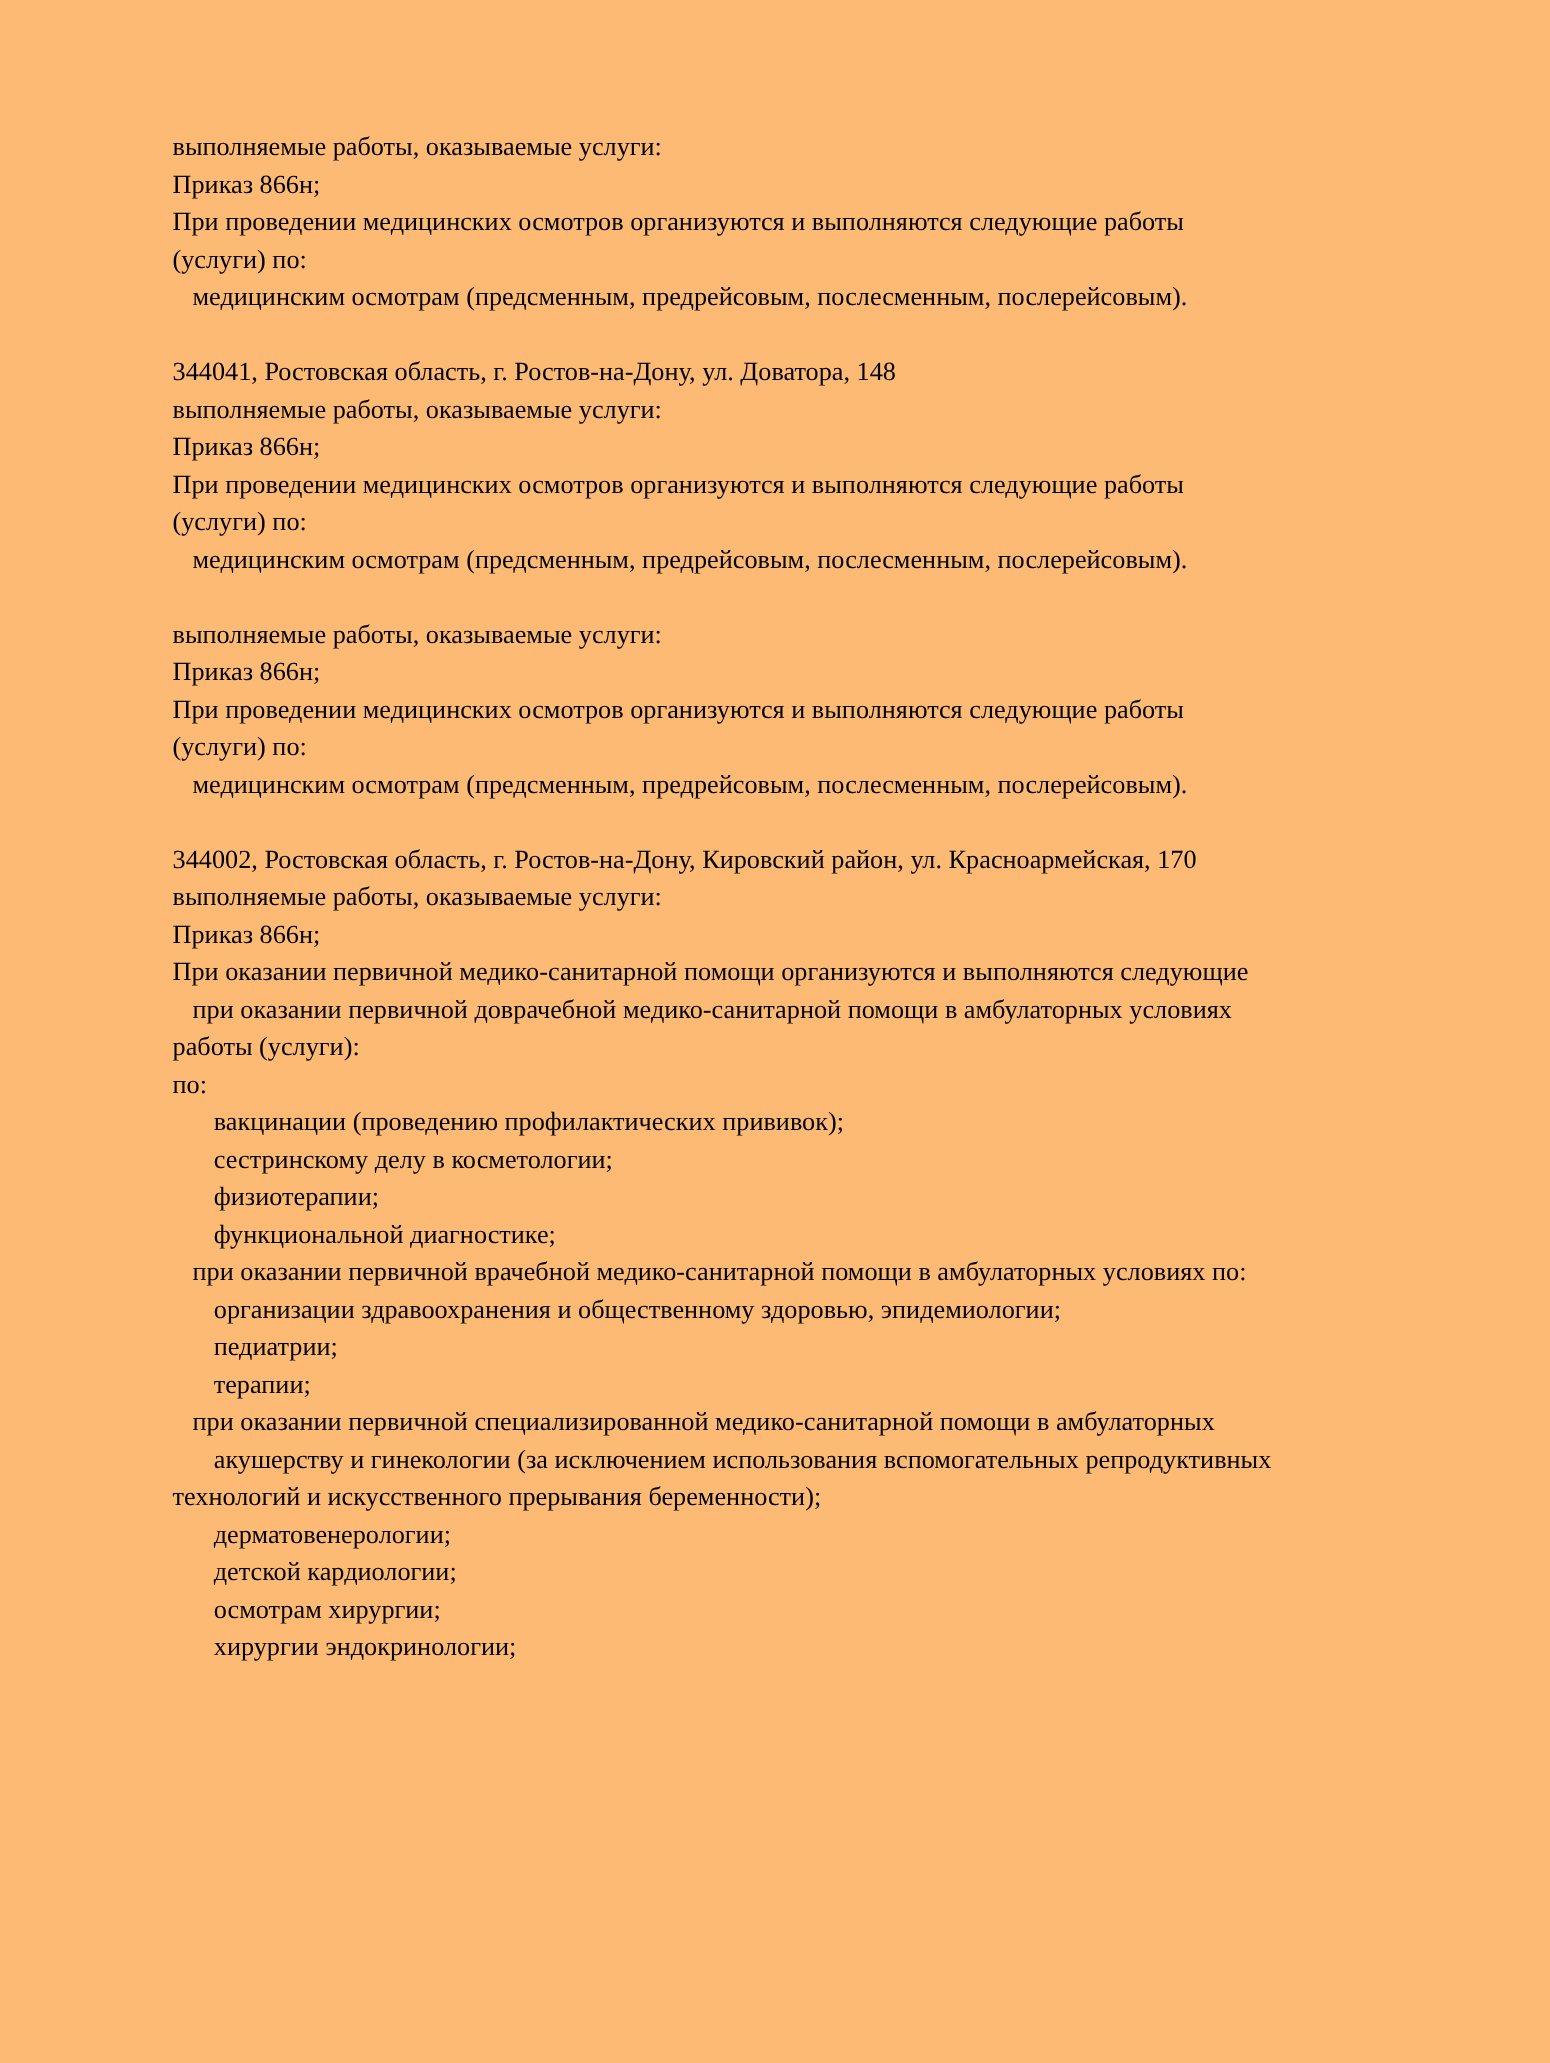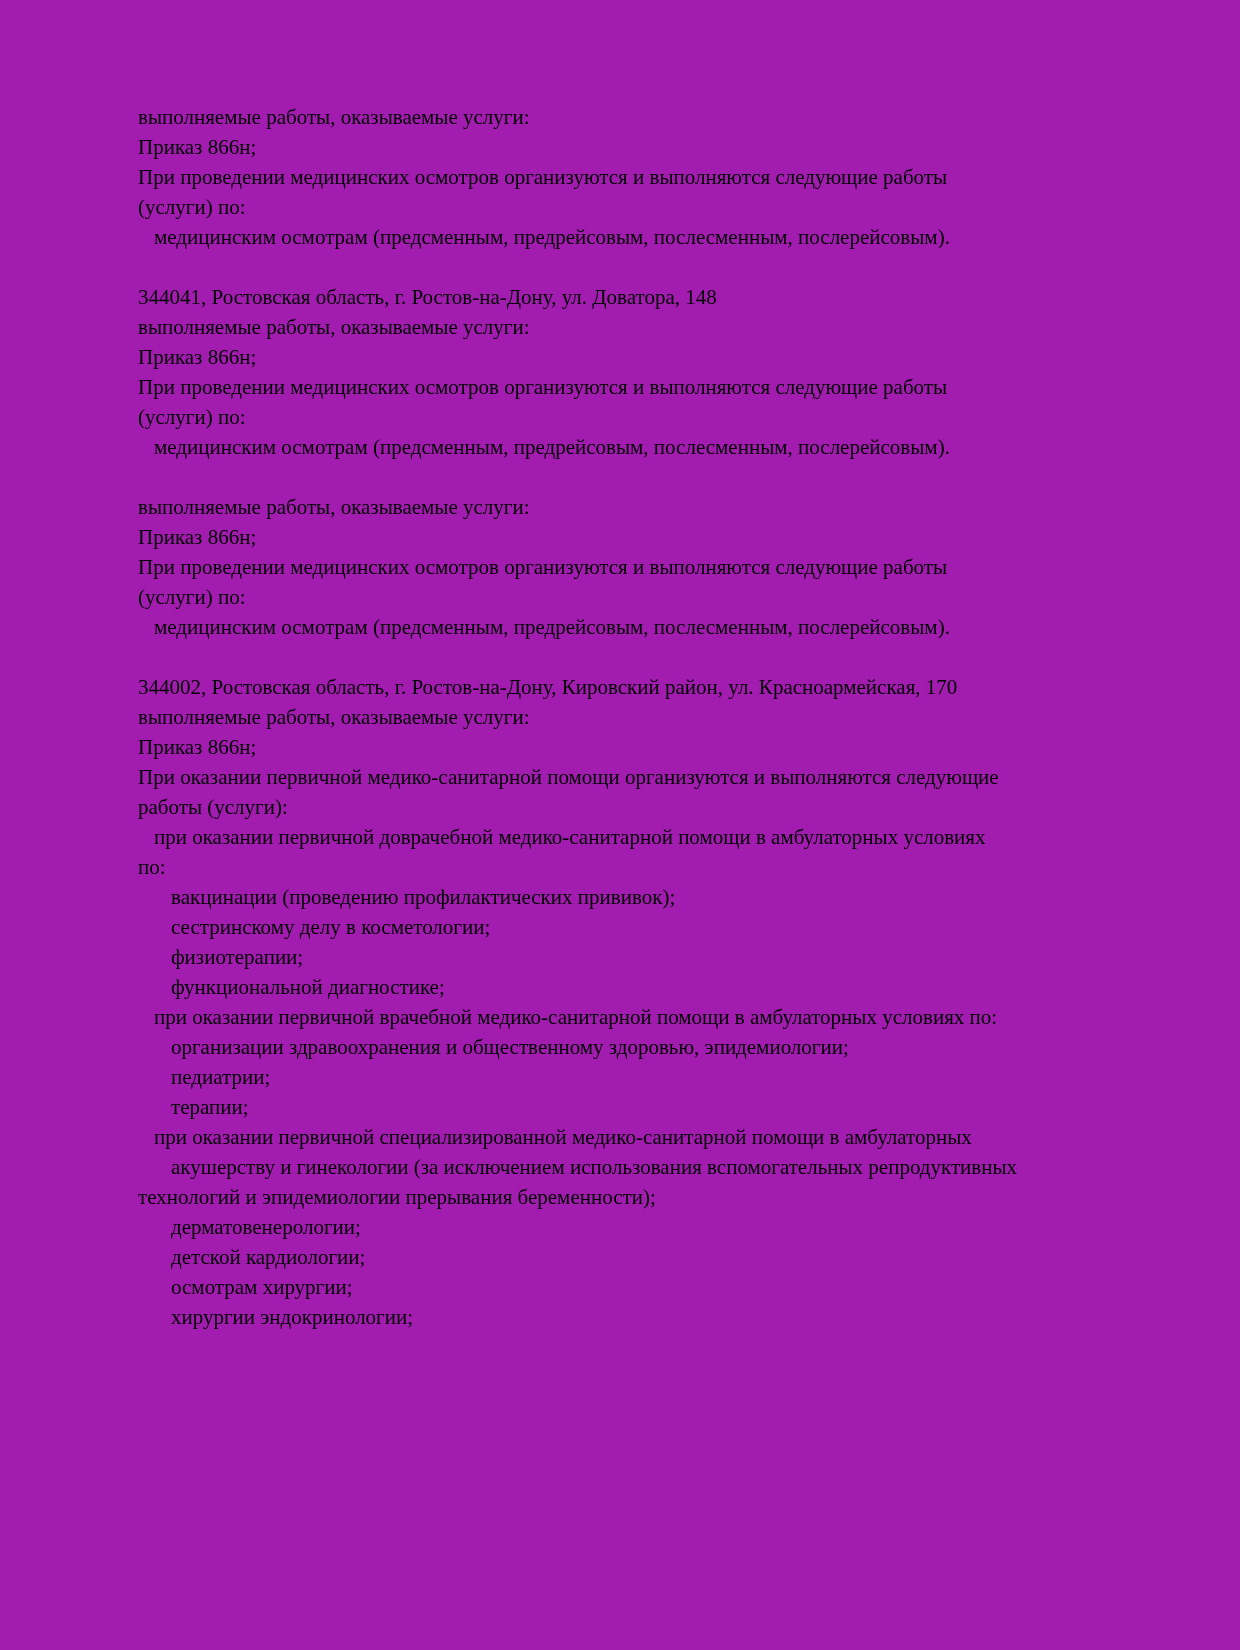--- a/index.html
+++ b/index.html
@@ -4,21 +4,21 @@
 <style>
   html, body {
     margin: 0;
     padding: 0;
     background: #ffffff;
   }
   .page {
     position: relative;
     width: 1240px;
     height: 1650px;
-    background: #a21caf;
+    background: #fdba74;
     overflow: hidden;
     font-family: "Liberation Serif", "DejaVu Serif", serif;
     font-size: 21px;
     line-height: 30px;
     color: #000000;
   }
   .content {
     position: absolute;
     left: 138px;
     top: 102px;
@@ -63,33 +63,33 @@
         <div class="line indent-0">Приказ 866н;</div>
         <div class="line indent-0">При проведении медицинских осмотров организуются и выполняются следующие работы</div>
         <div class="line indent-0">(услуги) по:</div>
         <div class="line indent-1">медицинским осмотрам (предсменным, предрейсовым, послесменным, послерейсовым).</div>
       </div>
       <div class="block">
         <div class="line indent-0">344002, Ростовская область, г. Ростов-на-Дону, Кировский район, ул. Красноармейская, 170</div>
         <div class="line indent-0">выполняемые работы, оказываемые услуги:</div>
         <div class="line indent-0">Приказ 866н;</div>
         <div class="line indent-0">При оказании первичной медико-санитарной помощи организуются и выполняются следующие</div>
+        <div class="line indent-1">при оказании первичной доврачебной медико-санитарной помощи в амбулаторных условиях</div>
         <div class="line indent-0">работы (услуги):</div>
-        <div class="line indent-1">при оказании первичной доврачебной медико-санитарной помощи в амбулаторных условиях</div>
         <div class="line indent-0">по:</div>
         <div class="line indent-2">вакцинации (проведению профилактических прививок);</div>
         <div class="line indent-2">сестринскому делу в косметологии;</div>
         <div class="line indent-2">физиотерапии;</div>
         <div class="line indent-2">функциональной диагностике;</div>
         <div class="line indent-1">при оказании первичной врачебной медико-санитарной помощи в амбулаторных условиях по:</div>
         <div class="line indent-2">организации здравоохранения и общественному здоровью, эпидемиологии;</div>
         <div class="line indent-2">педиатрии;</div>
         <div class="line indent-2">терапии;</div>
         <div class="line indent-1">при оказании первичной специализированной медико-санитарной помощи в амбулаторных</div>
         <div class="line indent-2">акушерству и гинекологии (за исключением использования вспомогательных репродуктивных</div>
-        <div class="line indent-0">технологий и эпидемиологии прерывания беременности);</div>
+        <div class="line indent-0">технологий и искусственного прерывания беременности);</div>
         <div class="line indent-2">дерматовенерологии;</div>
         <div class="line indent-2">детской кардиологии;</div>
         <div class="line indent-2">осмотрам хирургии;</div>
         <div class="line indent-2">хирургии эндокринологии;</div>
       </div>
     </div>
 </div>
 
 </body></html>

